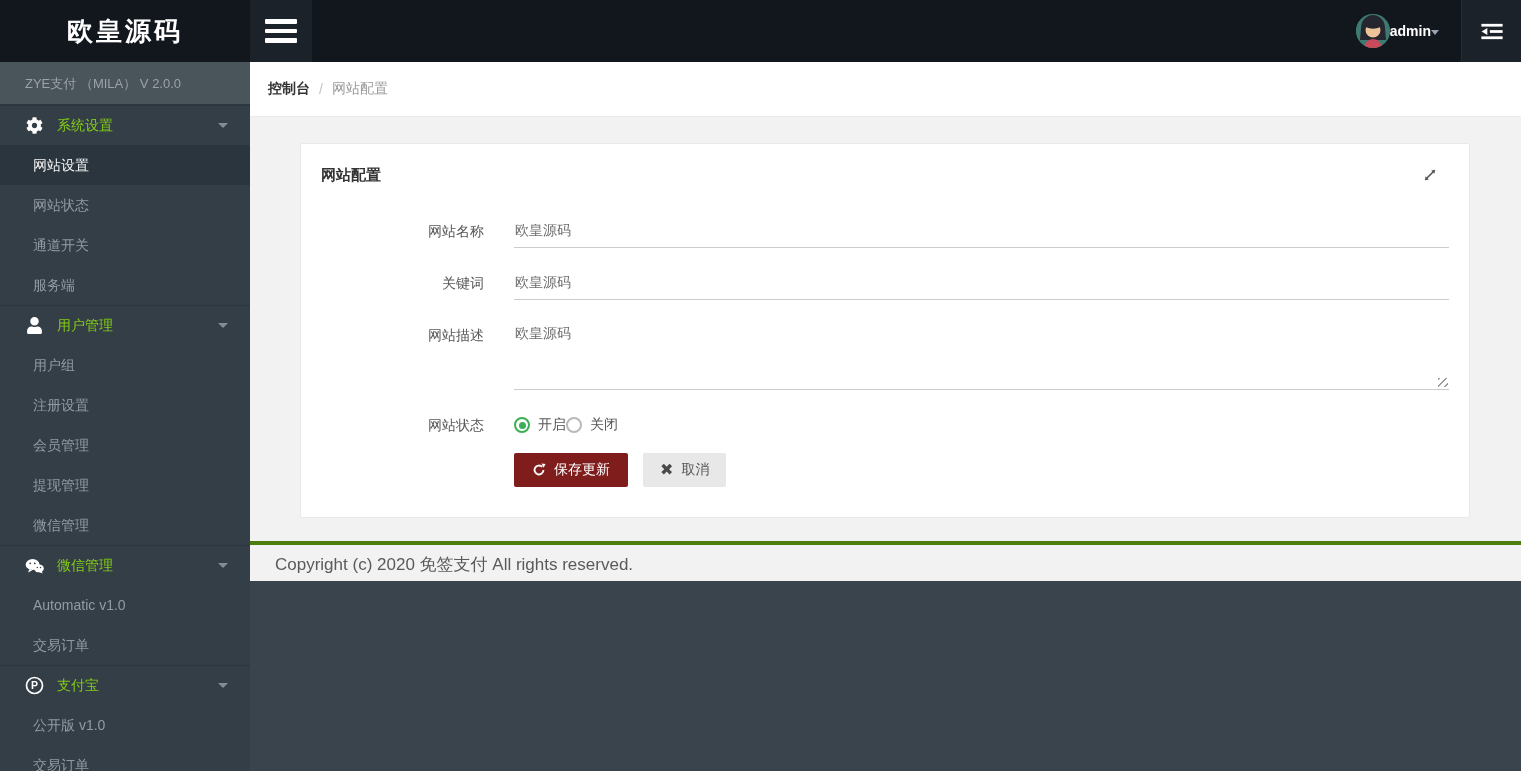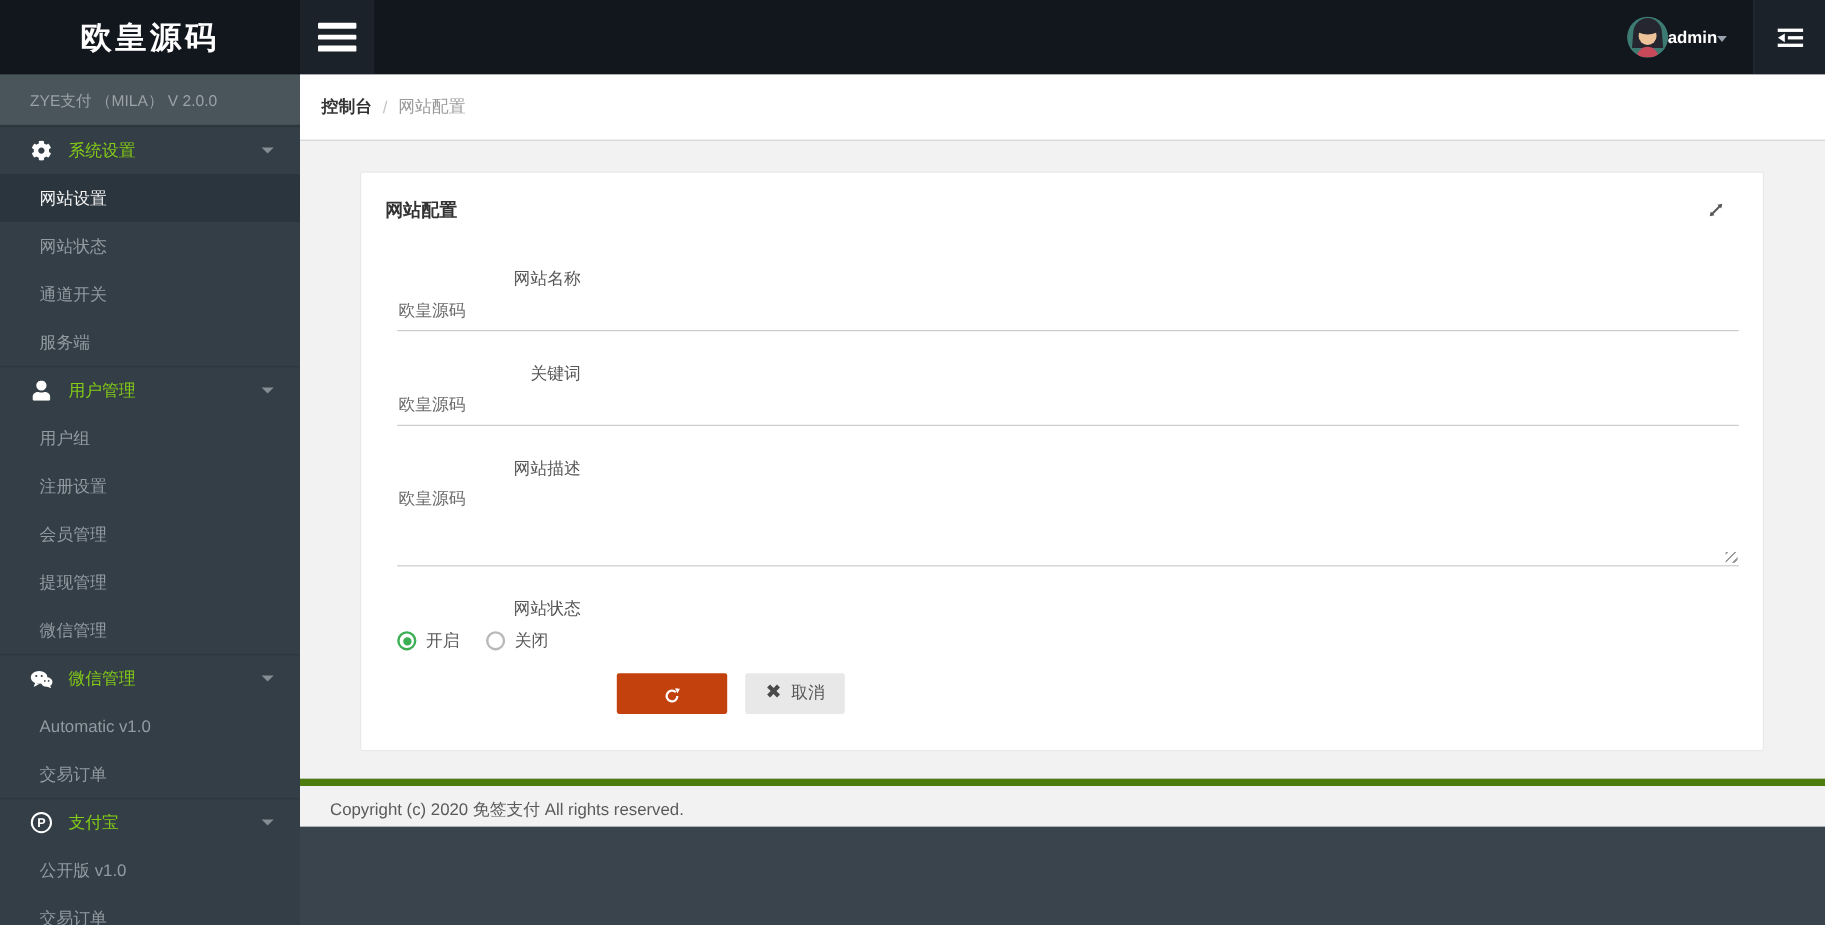--- a/index.html
+++ b/index.html
@@ -44,43 +44,43 @@
   .crumb-sep { color:#c4c4c4; font-size:14px; margin:0 9px; }
   .crumb-current { font-size:14px; color:#999; }
 
   .content { background:#f2f2f2; padding:26px 51px 23px 50px; flex-shrink:0; }
   .card { background:#fff; border:1px solid #e9e9e9; border-radius:2px; min-height:374px; }
   .card-head { display:flex; align-items:flex-start; padding:22px 30px 0 20px; }
   .card-title { font-size:15px; font-weight:bold; color:#333; flex:1; }
   .expand-btn { cursor:pointer; padding:2px; }
 
   .card-body { padding:26px 20px 30px 0; }
-  .form-row { display:flex; margin-bottom:18px;flex-direction:column; }
+  .form-row { display:flex; margin-bottom:18px; }
   .form-label { width:183px; text-align:right; font-size:14px; color:#565656; padding-top:9px; flex-shrink:0; }
   .form-ctrl { flex:1; margin-left:30px; position:relative; }
   .line-input { width:100%; height:34px; border:none; border-bottom:1px solid #ccc; background:transparent; font-size:14px; color:#6b6b6b; outline:none; padding:0 1px; font-family:inherit; }
   .line-area { width:100%; height:72px; border:none; border-bottom:1px solid #ccc; background:transparent; font-size:14px; color:#6b6b6b; outline:none; resize:none; padding:7px 1px 0 1px; font-family:inherit; display:block; }
   .grippy { position:absolute; right:1px; bottom:3px; width:10px; height:9px;
     background:repeating-linear-gradient(-45deg, transparent 0 2px, #9a9a9a 2px 3.2px, transparent 3.2px 5px); }
 
   .radio-row { }
-  .radio-group { display:flex; align-items:center; gap:22px; padding-top:8px; }
+  .radio-group { display:flex; align-items:center; padding-top:8px; }
   .radio-opt { display:flex; align-items:center; gap:8px; cursor:pointer; }
   .radio-circle { width:16px; height:16px; border-radius:50%; border:2px solid #b9b9b9; background:#fff; display:flex; align-items:center; justify-content:center; }
   .radio-circle.checked { border-color:#3cae53; }
   .radio-dot { width:7px; height:7px; border-radius:50%; background:#3cae53; }
   .radio-label { font-size:14px; color:#565656; }
 
   .btn-row { display:flex; align-items:center; margin-left:213px; margin-top:15px; }
   .btn { height:34px; border:none; border-radius:2px; font-size:14px; display:inline-flex; align-items:center; gap:8px; cursor:pointer; font-family:inherit; }
-  .btn-save { background:#c2410c; color:#fff; padding:12px 18px;flex-direction:column; }
+  .btn-save { background:#7f1d1d; color:#fff; padding:0 18px; }
   .btn-cancel { background:#e8e8e8; color:#555; padding:0 17px; margin-left:15px; }
   .x-glyph { font-weight:bold; font-size:16px; color:#4a4a4a; line-height:1; }
 
-  .footer { background:#f2f2f2; border-top:6px solid #4d7c0f; height:40px; line-height:39px; padding-left:25px; font-size:14px; color:#5a5a5a; flex-shrink:0; }
+  .footer { background:#f2f2f2; border-top:4px solid #4d7c0f; height:40px; line-height:39px; padding-left:25px; font-size:17px; color:#5a5a5a; flex-shrink:0; }
   .dark-filler { flex:1; background:#39444c; }
 </style>
 </head>
 <body>
 
 <div class="topbar">
   <div class="logo-area">
     <span class="logo-text">欧皇源码</span>
   </div>
   <div class="hamburger-btn">

